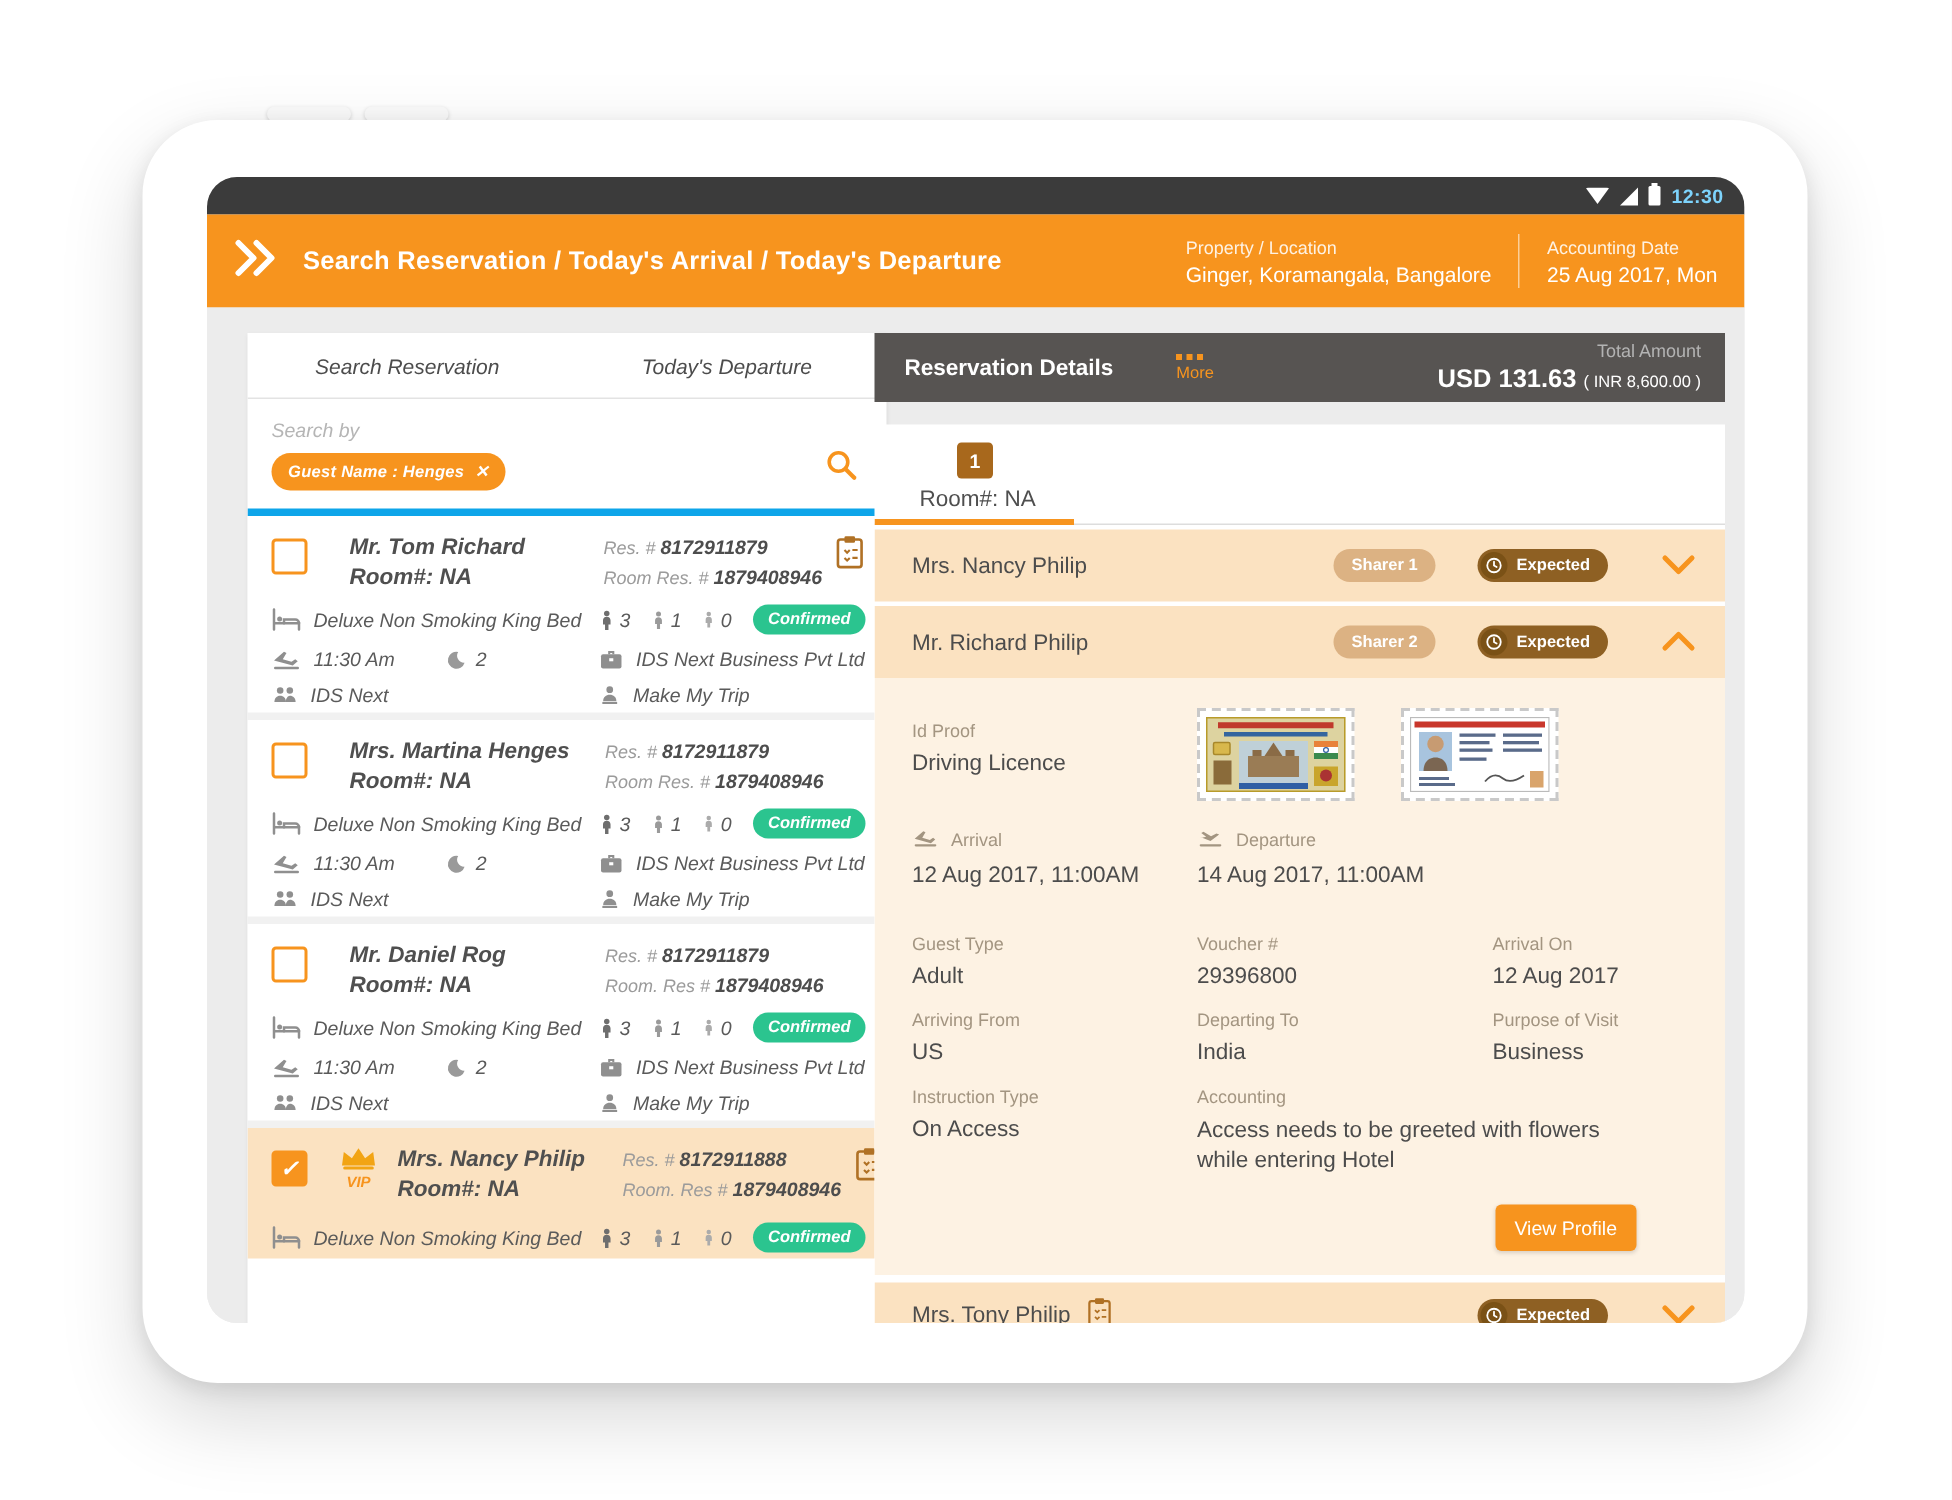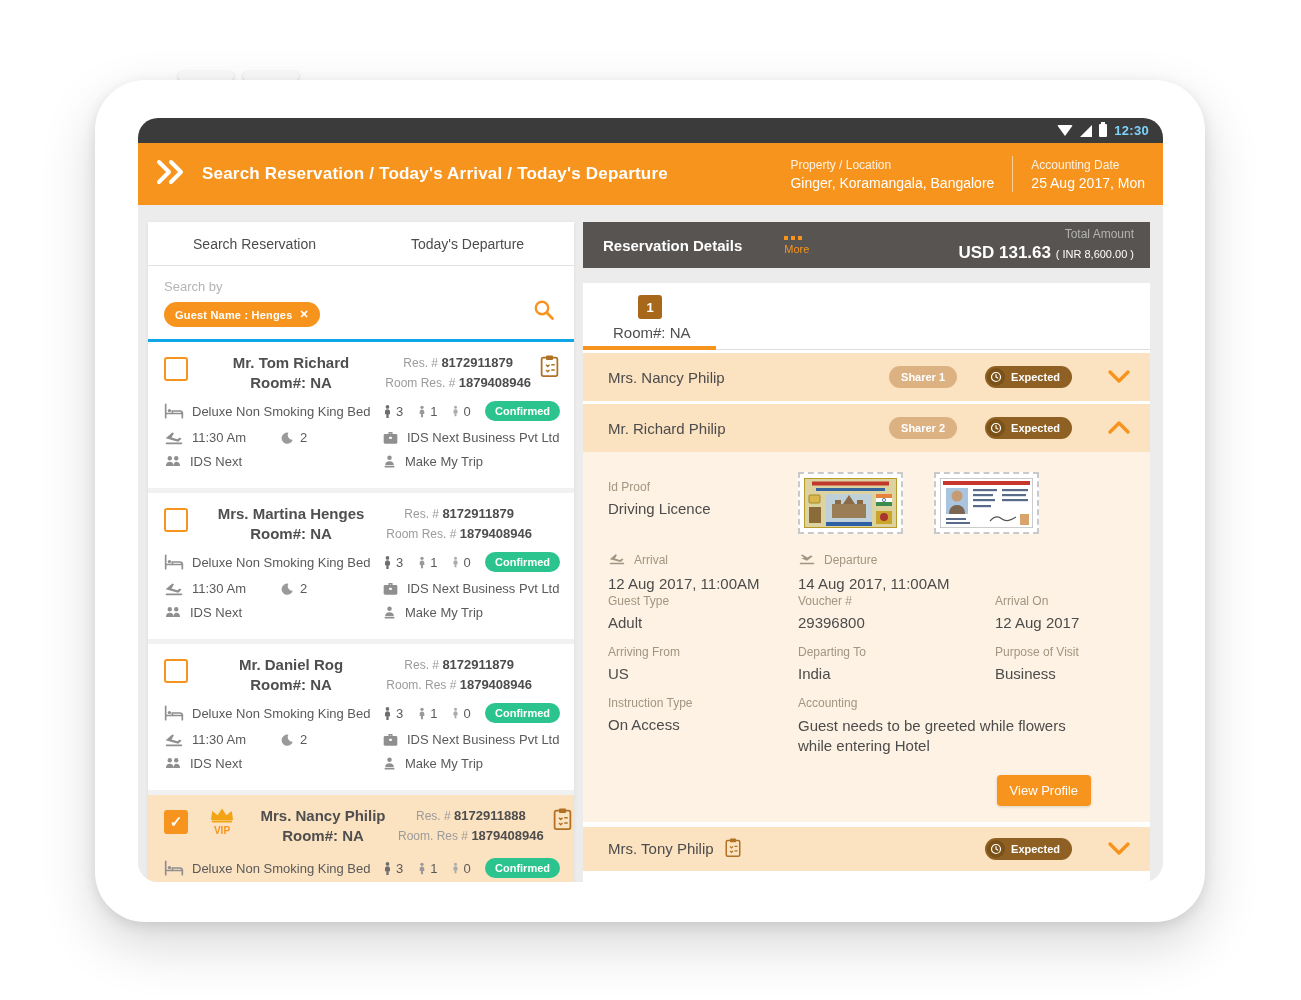--- a/index.html
+++ b/index.html
@@ -26,33 +26,33 @@
   .appbar .title { font-size:17px; font-weight:bold; letter-spacing:.2px; flex:1; }
   .hdr-block { display:flex; flex-direction:column; justify-content:center; gap:3px; padding:0 18px; }
   .hdr-block .lbl { font-size:12px; color:rgba(255,255,255,.88); }
   .hdr-block .val { font-size:14px; color:#fff; }
   .hdr-divider { width:1px; height:36px; background:rgba(255,255,255,.55); }
 
   
   .content { position:absolute; top:87px; bottom:0; left:0; right:0; background:#ececec; }
 
   
-  .left-panel { position:absolute; left:10px; top:17px; width:426px; bottom:0; background:#fff; box-shadow:0 1px 3px rgba(0,0,0,.08); overflow:hidden; }
+  .left-panel { position:absolute; left:27px; top:17px; width:426px; bottom:0; background:#fff; box-shadow:0 1px 3px rgba(0,0,0,.08); overflow:hidden;font-style:italic; }
   .tabs { display:flex; height:44px; border-bottom:1px solid #e3e3e3; }
   .tab { flex:1; display:flex; align-items:center; justify-content:center; font-size:14px; color:#4c4c4c; position:relative; cursor:pointer; }
   .tab.active { color:#f7941e; font-weight:bold; }
   .tab.active:after { content:""; position:absolute; left:0; right:0; bottom:-1px; height:4px; background:#f7941e; border-radius:2px; }
-  .searchbox { padding:13px 16px 12px 16px; border-bottom:3px solid #0ea5e9; position:relative; }
+  .searchbox { padding:13px 16px 12px 16px; border-bottom:5px solid #0ea5e9; position:relative; }
   .search-by { font-size:13px; color:#b5b5b5; margin-bottom:8px; }
   .chip { display:inline-flex; align-items:center; gap:7px; background:#f7941e; color:#fff; font-size:11px; font-weight:bold; padding:6px 11px; border-radius:13px; letter-spacing:.2px; }
   .chip .x { font-size:11px; font-weight:bold; cursor:pointer; }
   .search-ico { position:absolute; right:18px; top:32px; }
 
   .res-sep { height:5px; background:#f1f1f1; }
-  .res-card { background:#fff; padding:11px 14px 19px 16px;text-align:center; }
+  .res-card { background:#fff; padding:11px 14px 4px 16px; }
   .res-card.selected { background:#fbe2c1; }
   .rc-row1 { display:flex; }
   .cbx { width:24px; height:24px; border:2px solid #f7941e; border-radius:3px; background:#fff; margin-top:4px; flex:0 0 auto; cursor:pointer; }
   .cbx.checked { background:#f7941e; color:#fff; display:flex; align-items:center; justify-content:center; font-size:15px; font-weight:bold; border:2px solid #f7941e; }
   .vipwrap { display:flex; flex-direction:column; align-items:center; margin-left:16px; margin-top:1px; width:36px; flex:0 0 auto; }
   .vipwrap .viptxt { color:#f7941e; font-size:10px; font-weight:bold; margin-top:-2px; }
   .nameblock { margin-left:28px; min-width:150px; }
   .res-card.selected .nameblock { margin-left:8px; }
   .gname { font-size:15px; font-weight:bold; color:#4f4f4f; line-height:1.3; }
   .groom { font-size:15px; font-weight:bold; color:#4f4f4f; line-height:1.3; }
@@ -97,21 +97,21 @@
   .chev-btn { display:inline-flex; cursor:pointer; }
 
   .expanded { background:#fdf2e3; padding:20px 0 0 25px; position:relative; }
   .lab { font-size:12px; color:#a39581; margin-bottom:6px; }
   .val { font-size:15px; color:#4c4c4c; }
   .idproof-row { display:flex; margin-bottom:18px; }
   .idproof-left { width:190px; flex:0 0 auto; padding-top:8px; }
   .id-thumbs { display:flex; gap:31px; }
   .stamp { background:#fff; border:2px dashed #c9c9c9; padding:4px; width:105px; height:62px; cursor:pointer; }
   .stamp svg { display:block; }
-  .ad-row { display:flex; margin-bottom:2px; }
+  .ad-row { display:flex; margin-bottom:30px; }
   .ad-col { width:190px; flex:0 0 auto; }
   .ad-col2 { width:197px; flex:0 0 auto; }
   .iconlab { display:flex; align-items:center; gap:8px; font-size:12px; color:#a39581; margin-bottom:7px; }
   .fgrid { display:flex; margin-bottom:14px; }
   .fcell1 { width:190px; flex:0 0 auto; }
   .fcell2 { width:197px; flex:0 0 auto; }
   .fcell3 { flex:1; }
   .instr-val { max-width:290px; line-height:1.35; }
   .vp-row { display:flex; justify-content:flex-end; padding:14px 59px 16px 0; }
   .btn-viewprofile { background:#f7941e; color:#fff; border:none; font-size:13px; font-family:"Liberation Sans",sans-serif; padding:8px 13px; border-radius:4px; cursor:pointer; box-shadow:0 1px 3px rgba(0,0,0,.15); }
@@ -795,21 +795,21 @@
               </div>
             </div>
 
             <div class="fgrid" style="margin-bottom:4px;">
               <div class="fcell1">
                 <div class="lab">Instruction Type</div>
                 <div class="val">On Access</div>
               </div>
               <div class="fcell2" style="width:auto;">
                 <div class="lab">Accounting</div>
-                <div class="val instr-val">Guest needs to be greeted while flowers while entering Hotel</div>
+                <div class="val instr-val">Access needs to be greeted with flowers while entering Hotel</div>
               </div>
             </div>
 
             <div class="vp-row">
               <button class="btn-viewprofile">View Profile</button>
             </div>
           </div>
 
           <div class="guest-row tony-row">
             <span class="gr-name">

